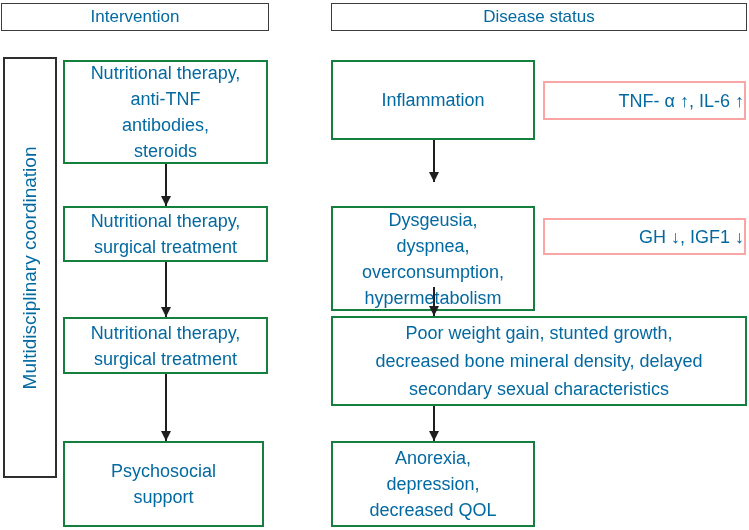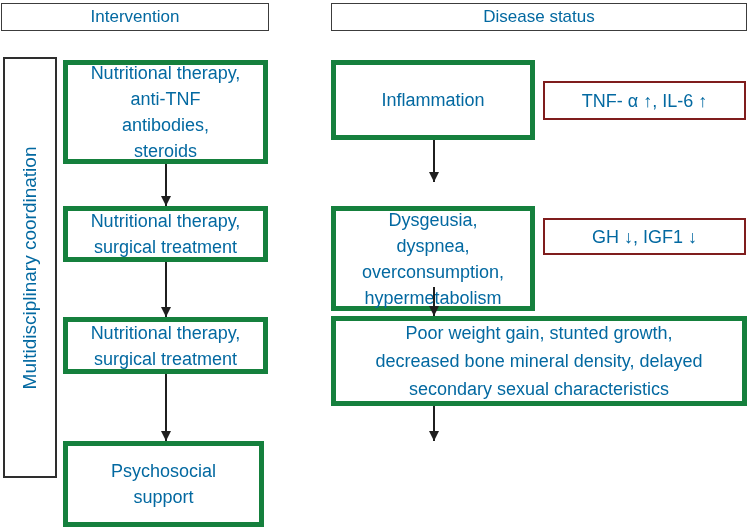--- a/index.html
+++ b/index.html
@@ -20,30 +20,31 @@
     align-items:center;
     justify-content:center;
     text-align:center;
   }
   .header{
     border:1px solid #3c3c3c;
     font-size:17px;
     line-height:20px;
   }
   .flow{
-    border:5px solid #15803d;
+    border:2px solid #15803d;
     font-size:18px;
     line-height:26px;
   }
   .flow .txt, .header .txt, .marker .txt{white-space:pre-line;}
   .wide{line-height:28px;}
   .marker{
-    border:2px solid #7f1d1d;
+    border:2px solid #fca5a5;
     font-size:18px;
     line-height:22px;
+    justify-content:flex-end;
   }
   .vbox{
     position:absolute;
     box-sizing:border-box;
     border:2px solid #2e2e2e;
     background:#ffffff;
     display:flex;
     align-items:center;
     justify-content:center;
   }
@@ -147,20 +148,25 @@
 overconsumption,
 hypermetabolism</span>
   </div>
   <div class="arrow" id="arr-d2"></div>
   <div class="box flow wide" id="dbox3">
     <span class="txt">Poor weight gain, stunted growth,
 decreased bone mineral density, delayed
 secondary sexual characteristics</span>
   </div>
   <div class="arrow" id="arr-d3"></div>
+  <div class="box flow" id="dbox4">
+    <span class="txt">Anorexia,
+depression,
+decreased QOL</span>
+  </div>
 
   <div class="box marker" id="mbox-tnf">
     <span class="txt">TNF- α ↑, IL-6 ↑</span>
   </div>
   <div class="box marker" id="mbox-gh">
     <span class="txt">GH ↓, IGF1 ↓</span>
   </div>
 
 </div>
 

